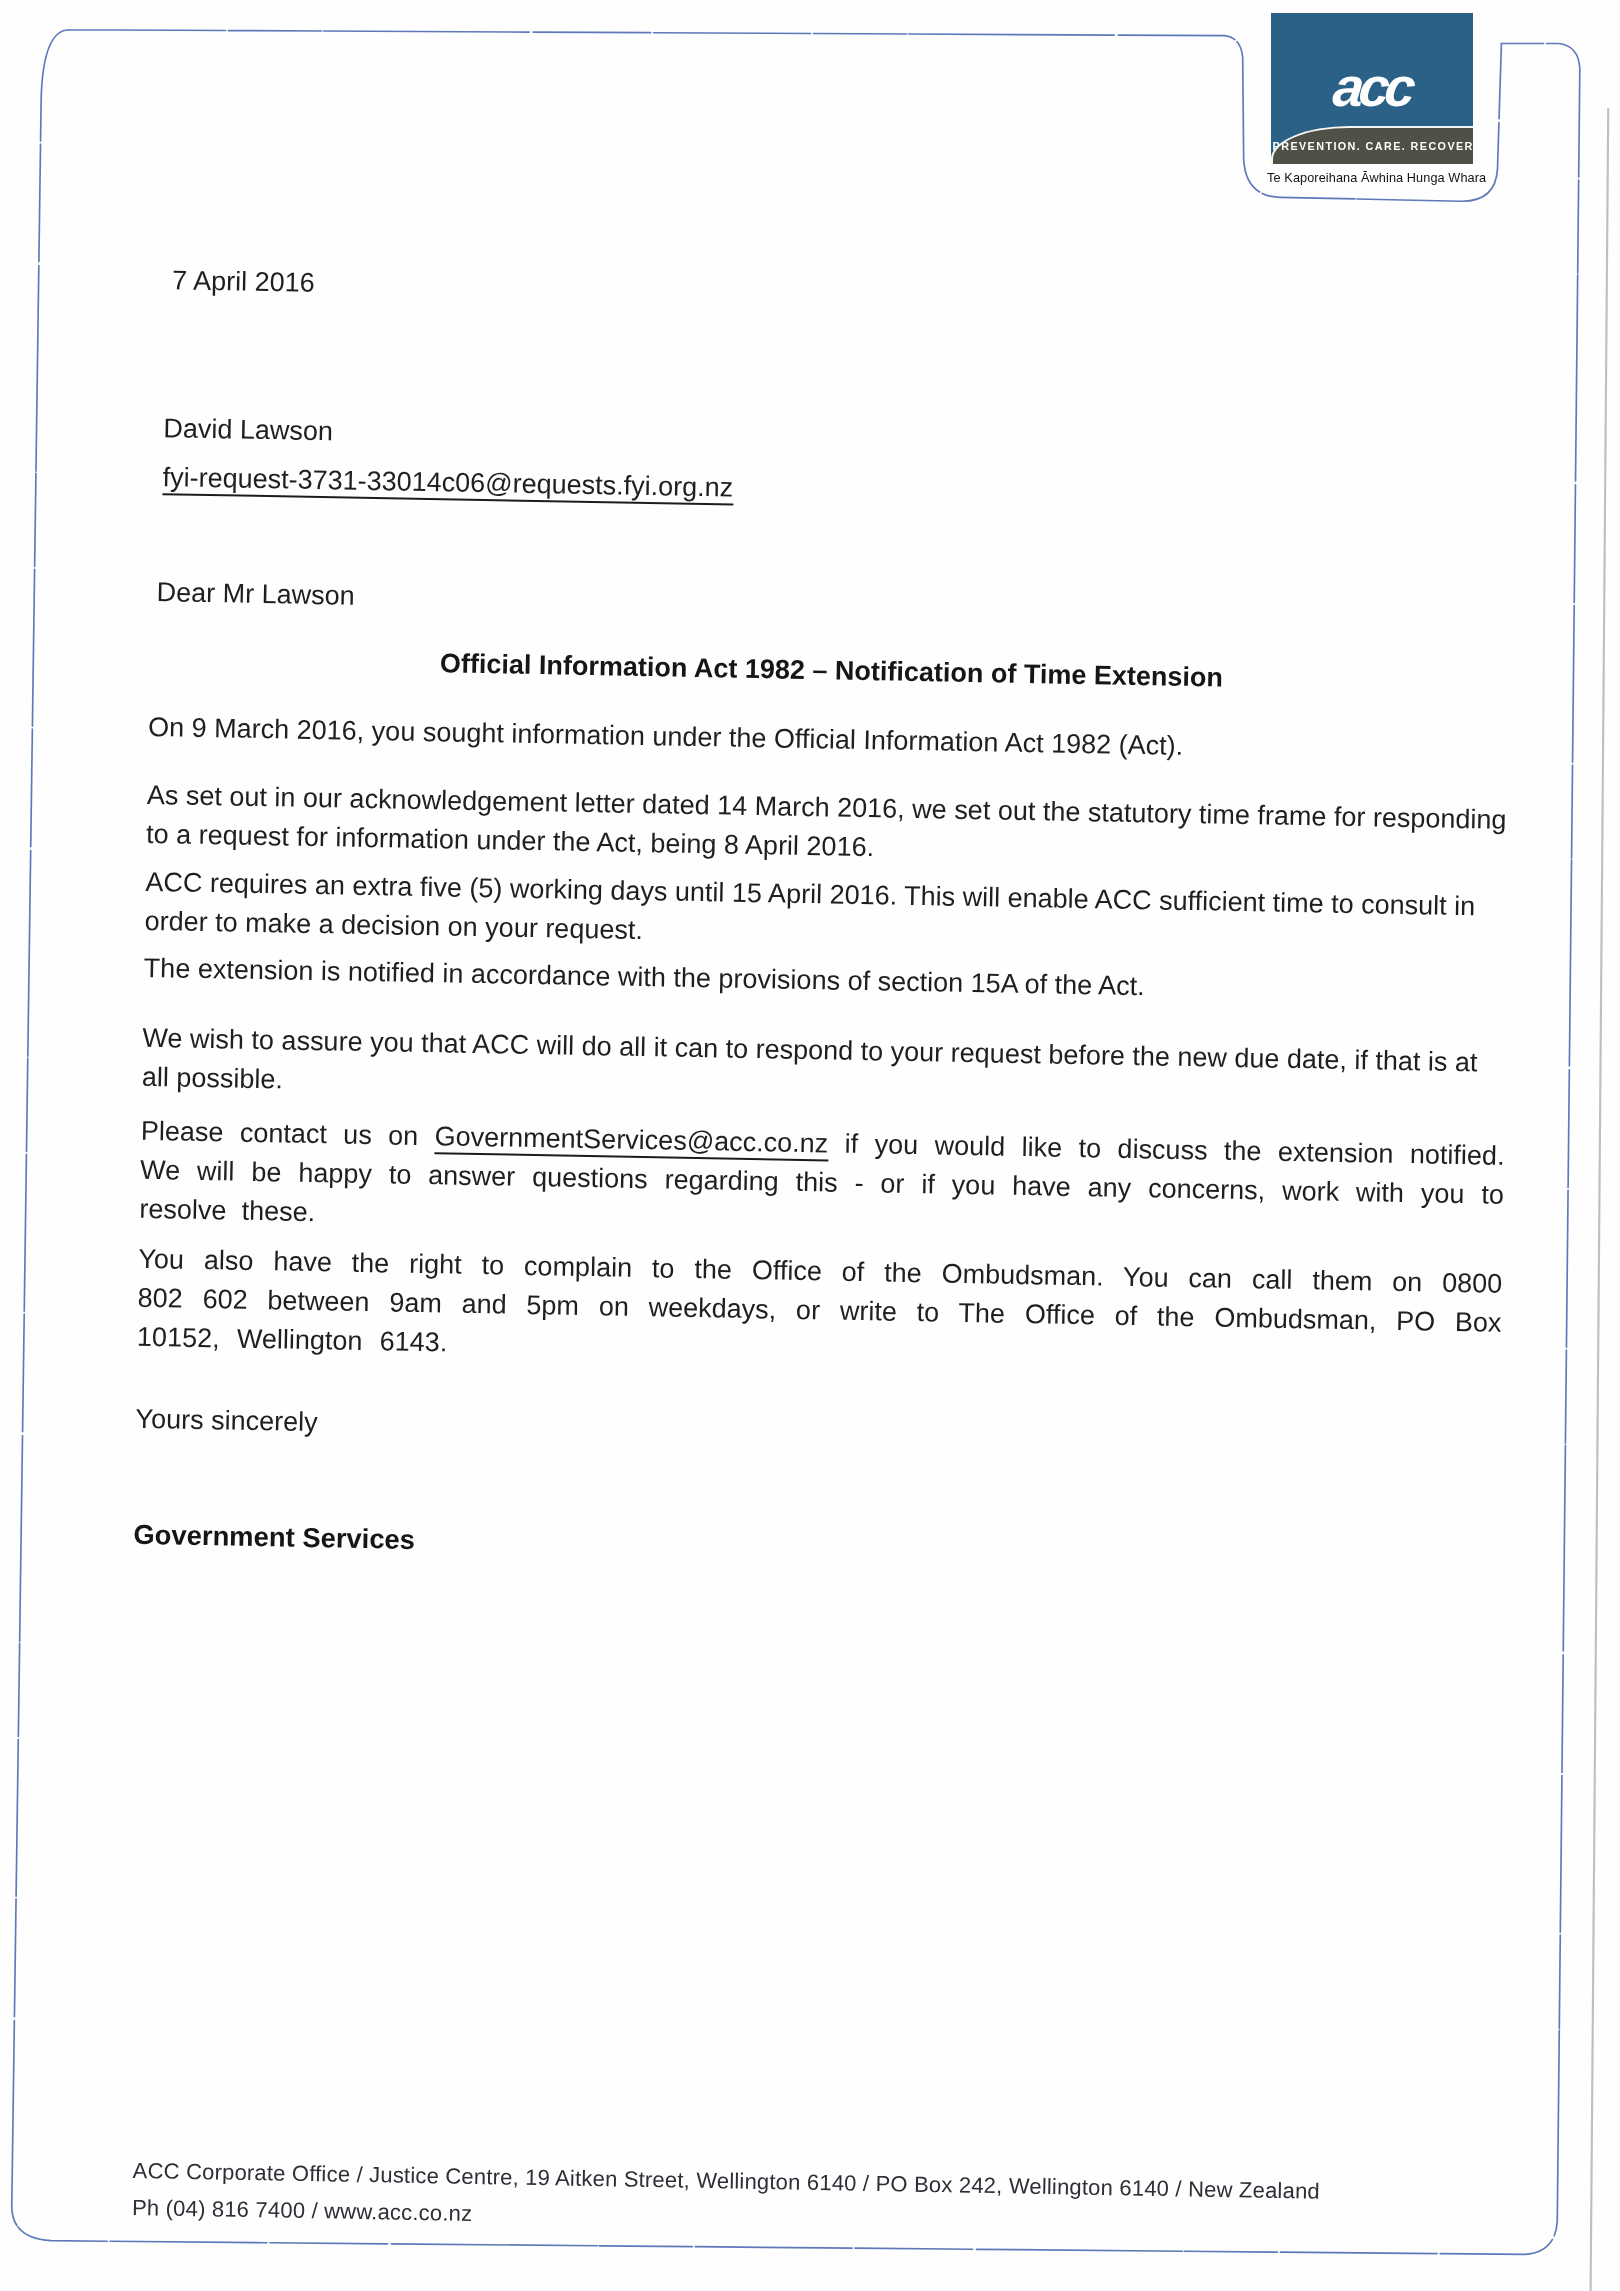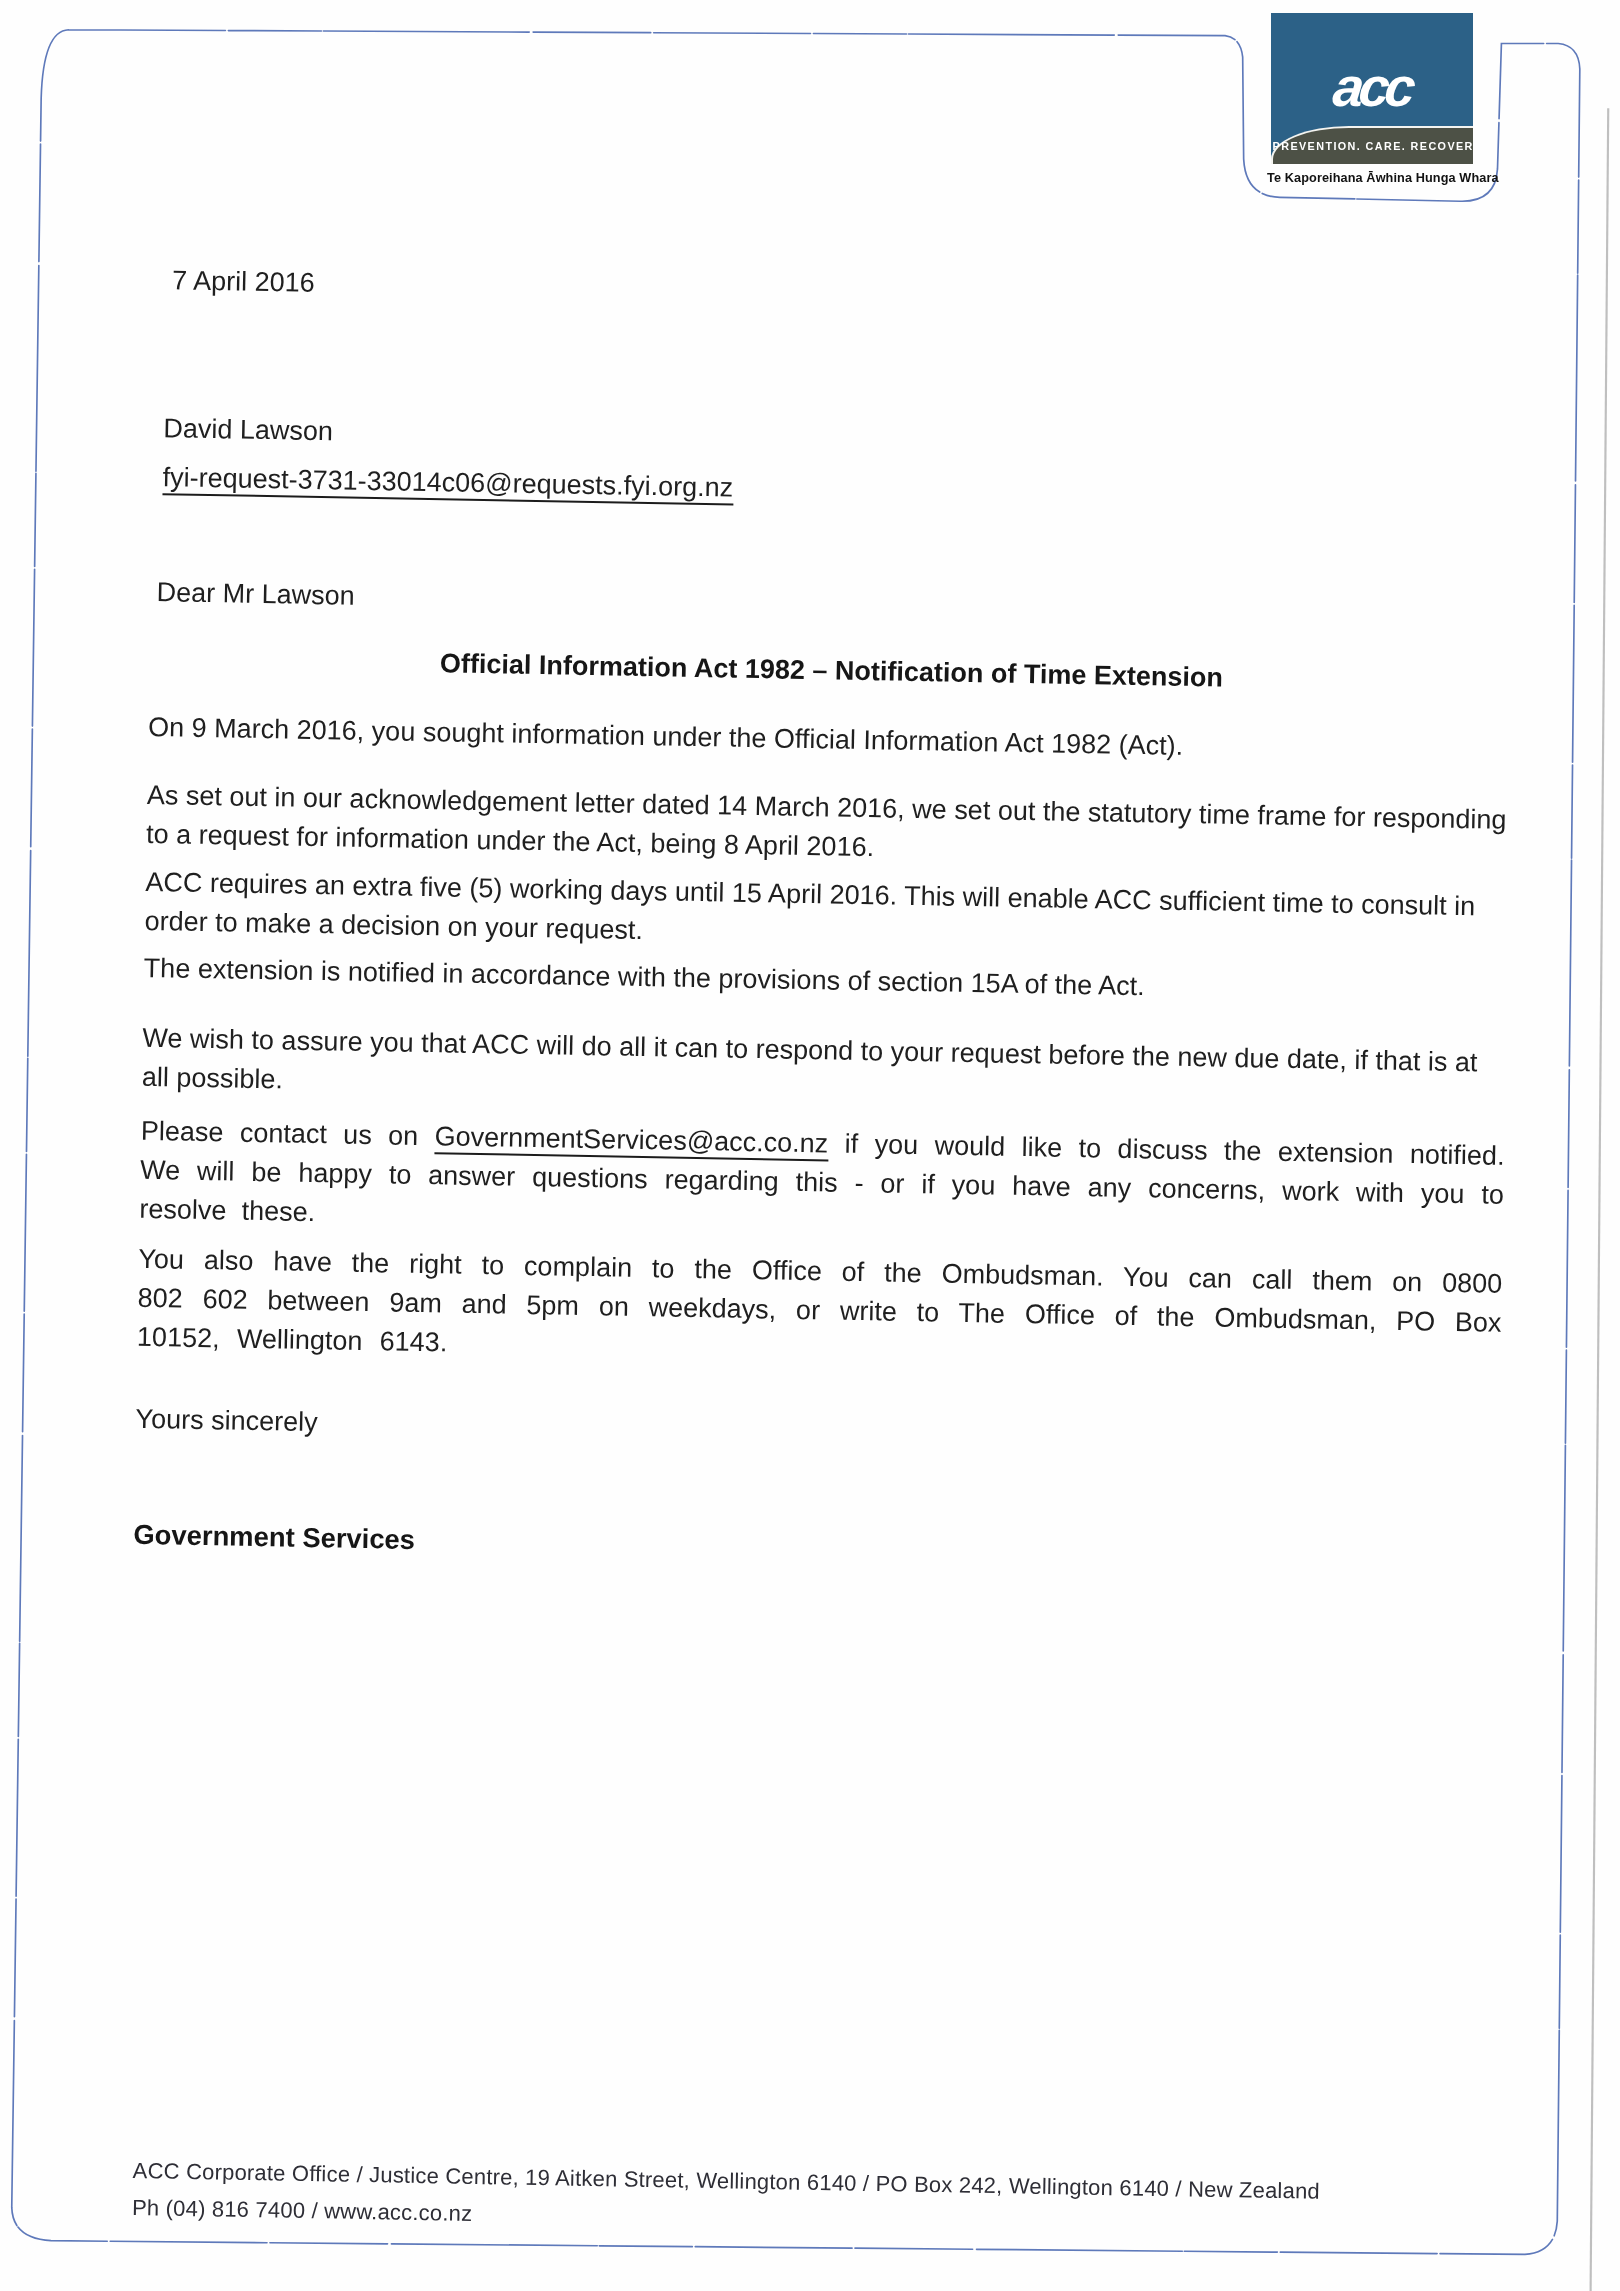--- a/index.html
+++ b/index.html
@@ -60,21 +60,21 @@
     color: #ffffff;
     font-size: 10.8px;
     font-weight: 700;
     letter-spacing: 1.4px;
     white-space: nowrap;
   }
   .logo-maori {
     margin-top: 6.9px;
     margin-left: -3.9px;
     font-size: 12.7px;
-    font-weight: 700;
+    font-weight: 400;
     color: #121212;
     white-space: nowrap;
     letter-spacing: 0.1px;
   }
 
   
   .content {
     position: absolute;
     left: 157px; top: 247px;
     width: 1364px; height: 1392px;

